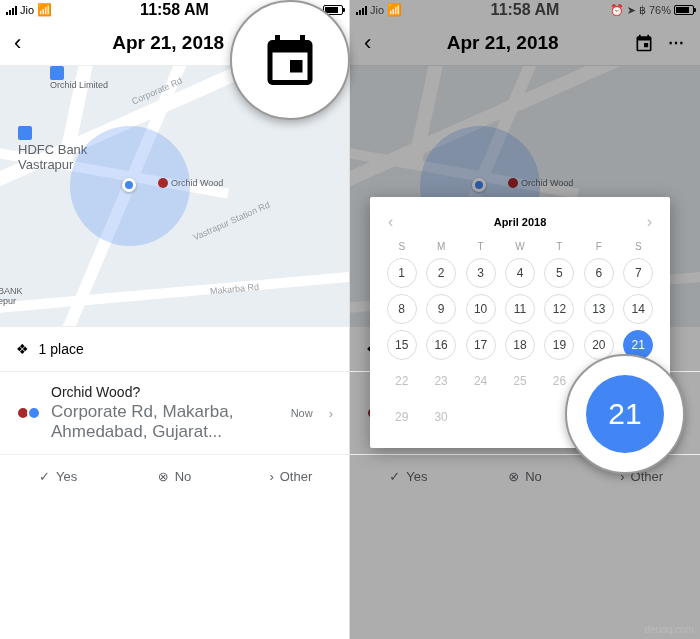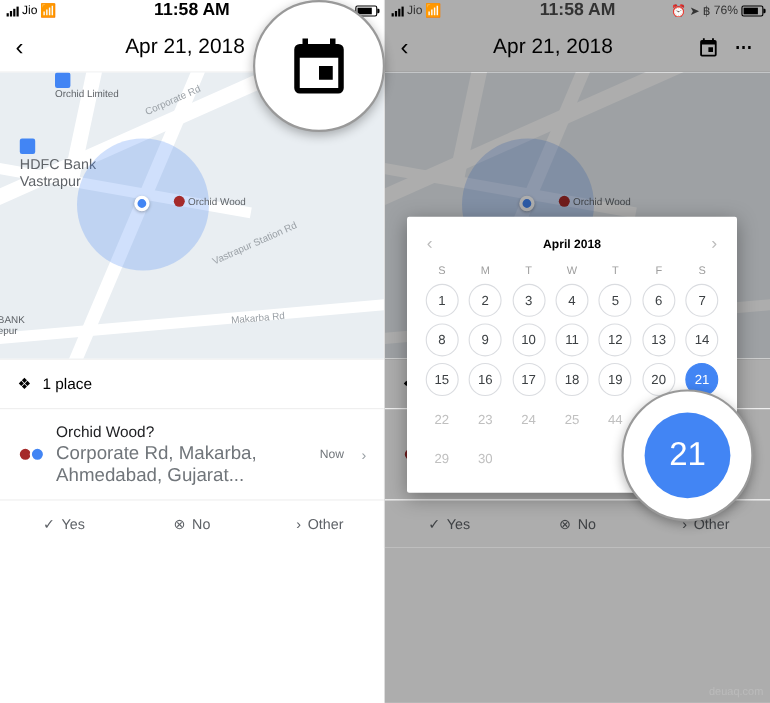--- a/index.html
+++ b/index.html
@@ -5,21 +5,21 @@
   * { box-sizing: border-box; margin: 0; padding: 0; font-family: -apple-system, Helvetica, Arial, sans-serif; }
   body { width: 700px; height: 639px; background: #f2f2f2; display: flex; position: relative; }
   .phone { width: 350px; height: 639px; background: #fff; display: flex; flex-direction: column; position: relative; overflow: hidden; border-right: 1px solid #ddd;}
   .phone.right { border-right: none; }
   .status-bar { height: 20px; display: flex; align-items: center; justify-content: space-between; padding: 0 6px; font-size: 11px; font-weight: 500; position: relative; text-align: center; }
   .status-bar.dimmed { background: rgba(0,0,0,0.32); color: #333;}
   .status-left, .status-right { display: flex; align-items: center; gap: 3px; }
   .status-time { position: absolute; left: 50%; transform: translateX(-50%); font-weight: 600; font-size: 16px;}
   .nav-row { height: 46px; display: flex; align-items: center; justify-content: space-between; padding: 0 14px; border-bottom: 1px solid #eee; }
   .nav-row.dimmed { background: rgba(0,0,0,0.32); border-bottom-color:rgba(0,0,0,0.1);}
-  .nav-title { font-size: 19px; font-weight: 400; }
+  .nav-title { font-size: 19px; font-weight: 700; }
   .nav-back { font-size: 22px; cursor: pointer; }
   .nav-icons { display: flex; gap: 14px; align-items: center; }
   .icon-cal { width:20px; height:20px; }
   .map-area { flex: 0 0 260px; background: #e9eef2; position: relative; overflow: hidden; }
   .map-area.dimmed::after { content:''; position:absolute; inset:0; background:rgba(0,0,0,0.32);}
   .road { position: absolute; background: #fff; }
   .road-label { position: absolute; font-size: 9px; color: #9aa0a6; white-space: nowrap; }
   .blue-radius { position:absolute; width:120px; height:120px; background:rgba(66,133,244,0.25); border-radius:50%; left:70px; top:60px;}
   .blue-dot { position:absolute; width:14px; height:14px; background:#4285f4; border:3px solid #fff; border-radius:50%; left:122px; top:112px; box-shadow:0 1px 3px rgba(0,0,0,0.3);}
   .poi { position:absolute; font-size:9px; color:#5f6368; background:transparent; display:flex; align-items:center; gap:3px;}
@@ -287,21 +287,21 @@
       <div class="cal-day">16</div>
       <div class="cal-day">17</div>
       <div class="cal-day">18</div>
       <div class="cal-day">19</div>
       <div class="cal-day">20</div>
       <div class="cal-day selected">21</div>
       <div class="cal-day faded">22</div>
       <div class="cal-day faded">23</div>
       <div class="cal-day faded">24</div>
       <div class="cal-day faded">25</div>
-      <div class="cal-day faded">44</div>
+      <div class="cal-day faded">26</div>
       <div class="cal-day faded">27</div>
       <div class="cal-day faded">28</div>
       <div class="cal-day faded">29</div>
       <div class="cal-day faded">30</div>
     </div>
 </div>
 
 <div class="big-circle big-date">
   <svg width="60" height="60" viewBox="0 0 24 24">
       <path fill="#000" d="M19 4h-1V2h-2v2H8V2H6v2H5a2 2 0 0 0-2 2v14a2 2 0 0 0 2 2h14a2 2 0 0 0 2-2V6a2 2 0 0 0-2-2zm0 16H5V9h14v11zM12 12h5v5h-5z"></path>

